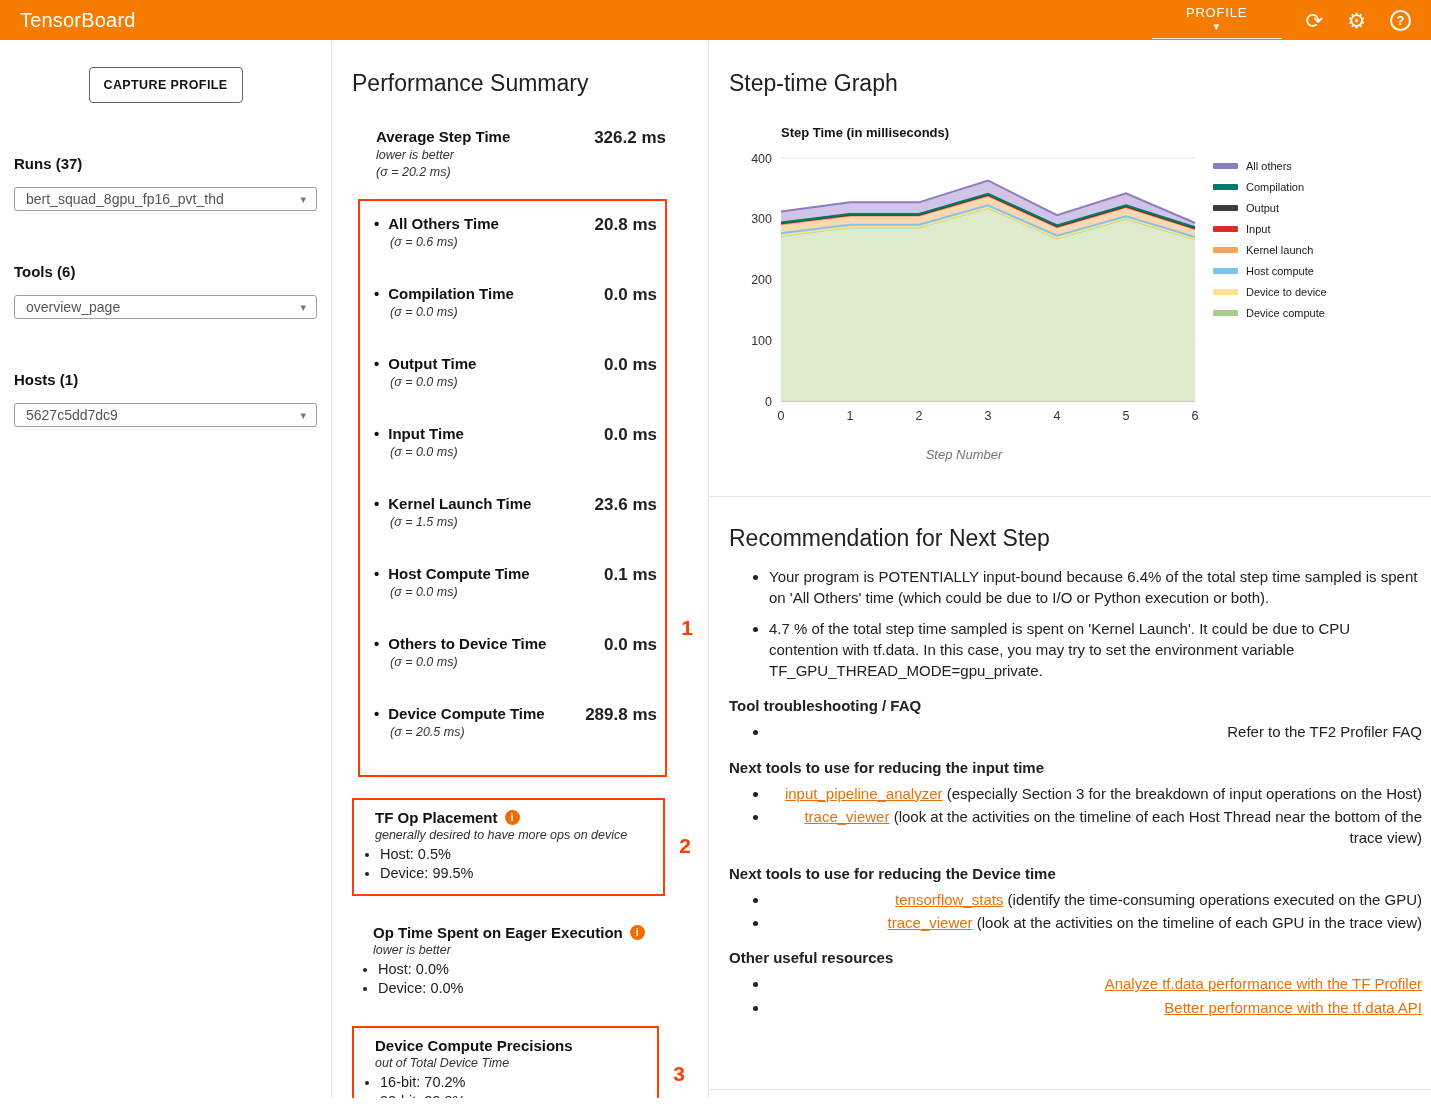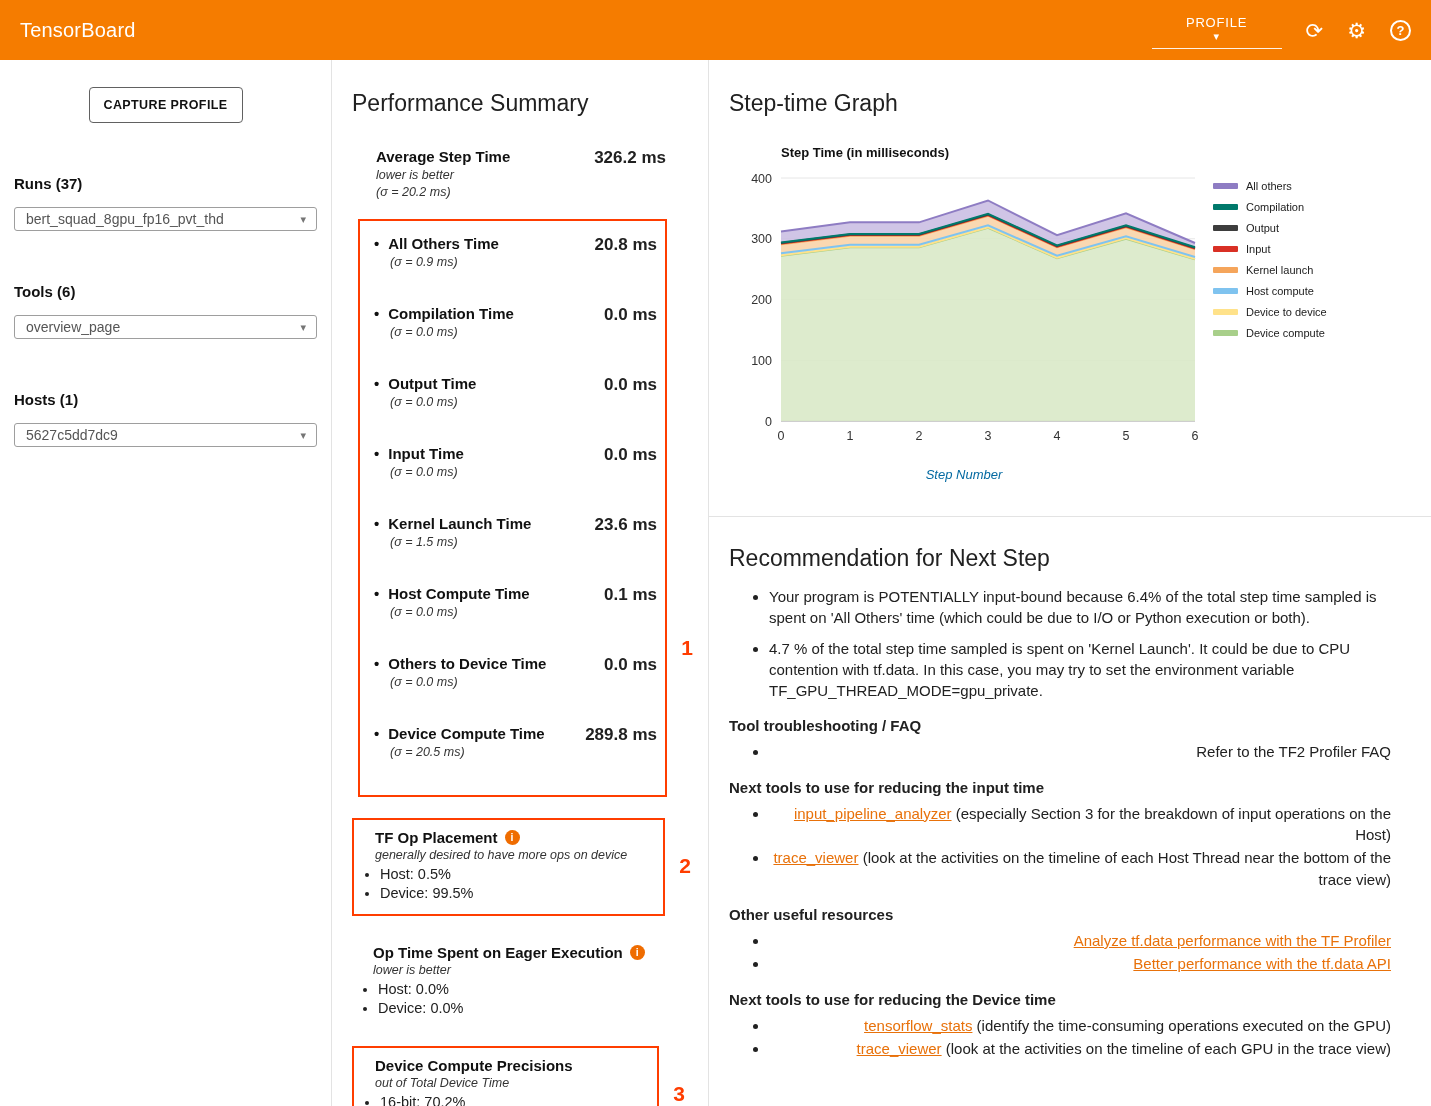--- a/index.html
+++ b/index.html
@@ -2,21 +2,21 @@
 <html><head>
 <meta charset="utf-8">
 <style>
   * { box-sizing: border-box; margin: 0; padding: 0; }
   html,body { width:1431px; height:1106px; }
   body {
     font-family: "Liberation Sans", sans-serif;
     color:#212121; background:#fff; overflow:hidden;
   }
   
-  .topbar{height:60px;background:#f57c00;display:flex;align-items:center;justify-content:space-between;padding:0 20px;}
+  .topbar{height:40px;background:#f57c00;display:flex;align-items:center;justify-content:space-between;padding:0 20px;}
   .app-title{color:#fff;font-size:20px;font-weight:500;letter-spacing:.2px;}
   .topbar-right{display:flex;align-items:center;gap:24px;}
   .nav-select{color:#fff;font-size:13px;letter-spacing:.8px;border-bottom:1px solid rgba(255,255,255,.9);
     padding:4px 2px 5px 2px;width:130px;display:flex;align-items:center;justify-content:space-between;cursor:pointer;flex-direction:column;}
   .nav-caret{font-size:11px;}
   .icon-btn{background:none;border:none;color:#fff;cursor:pointer;display:flex;align-items:center;justify-content:center;}
   .icon-glyph{font-size:21px;line-height:1;color:#fff;}
   .help-circle{width:21px;height:21px;border:2px solid #fff;border-radius:50%;display:flex;align-items:center;justify-content:center;
     font-size:13px;font-weight:bold;color:#fff;}
   
@@ -54,28 +54,28 @@
   .block-note{font-style:italic;font-size:12.5px;color:#333;padding-left:13px;margin-top:2px;}
   .block-list{list-style:disc;margin:4px 0 0 0;padding-left:18px;font-size:14.5px;}
   .block-list li{margin-bottom:3px;}
   .info-icon{display:inline-block;width:15px;height:15px;border-radius:50%;background:#ef6c00;color:#fff;
     font-size:10.5px;font-style:normal;font-weight:bold;text-align:center;line-height:15px;flex-shrink:0;}
   .plain-block{margin:28px 0 0 0;padding:0 10px 0 8px;width:313px;}
   
   .chart-wrap{margin-top:28px;display:flex;}
   .chart-main{margin-left:0;}
   .chart-title{font-weight:bold;font-size:13px;margin:0 0 8px 52px;color:#111;}
-  .xaxis-title{font-style:italic;font-size:13px;color:#0369a1;text-align:center;width:470px;margin-top:10px;}
+  .xaxis-title{font-style:italic;font-size:13px;color:#737373;text-align:center;width:470px;margin-top:10px;}
   .legend{margin:30px 0 0 14px;display:flex;flex-direction:column;}
   .legend-row{display:flex;align-items:center;height:21px;gap:8px;}
   .legend-swatch{width:25px;height:6px;border-radius:1px;flex-shrink:0;}
   .legend-label{font-size:11px;color:#212121;}
   .divider{border:none;border-top:1px solid #e3e3e3;margin:34px 0 0 -20px;}
   
-  .rec{padding-right:40px;}
+  .rec{padding-right:9px;}
   .rec .col-title{margin-top:28px;}
   .rec-top-list{list-style:disc;margin-top:14px;padding-left:40px;font-size:15px;line-height:1.42;}
   .rec-top-list li{margin-bottom:9px;}
   .rec-heading{font-weight:bold;font-size:15px;margin-top:16px;}
   .rec-list{list-style:disc;margin-top:7px;padding-left:40px;font-size:15px;line-height:1.42;text-align:right;}
   .rec-list li{margin-bottom:2px;}
   .rec-link{color:#e8710a;text-decoration:underline;cursor:pointer;}
 </style>
 </head>
 <body>
@@ -138,21 +138,21 @@
         <div class="note">lower is better</div>
         <div class="note">(σ = 20.2 ms)</div>
       </div>
       <div class="big-value">326.2 ms</div>
     </div>
 
     <div class="boxed" id="box1">
       <div class="metric-row">
         <div>
             <div class="metric-label">All Others Time</div>
-             <div class="metric-sigma">(σ = 0.9 ms)</div>
+             <div class="metric-sigma">(σ = 0.6 ms)</div>
           </div>
         <div class="big-value">20.8 ms</div>
       </div>
       <div class="metric-row">
         <div>
             <div class="metric-label">Compilation Time</div>
              <div class="metric-sigma">(σ = 0.0 ms)</div>
           </div>
         <div class="big-value">0.0 ms</div>
       </div>
@@ -337,29 +337,29 @@
 
       <div class="rec-section">
         <div class="rec-heading">Next tools to use for reducing the input time</div>
         <ul class="rec-list">
           <li><a class="rec-link">input_pipeline_analyzer</a><span> (especially Section 3 for the breakdown of input operations on the Host)</span></li>
           <li><a class="rec-link">trace_viewer</a><span> (look at the activities on the timeline of each Host Thread near the bottom of the trace view)</span></li>
         </ul>
       </div>
 
       <div class="rec-section">
+        <div class="rec-heading">Next tools to use for reducing the Device time</div>
+        <ul class="rec-list">
+          <li><a class="rec-link">tensorflow_stats</a><span> (identify the time-consuming operations executed on the GPU)</span></li>
+          <li><a class="rec-link">trace_viewer</a><span> (look at the activities on the timeline of each GPU in the trace view)</span></li>
+        </ul>
+      </div>
+
+      <div class="rec-section">
         <div class="rec-heading">Other useful resources</div>
         <ul class="rec-list">
           <li><a class="rec-link">Analyze tf.data performance with the TF Profiler</a><span></span></li>
           <li><a class="rec-link">Better performance with the tf.data API</a><span></span></li>
         </ul>
       </div>
-
-      <div class="rec-section">
-        <div class="rec-heading">Next tools to use for reducing the Device time</div>
-        <ul class="rec-list">
-          <li><a class="rec-link">tensorflow_stats</a><span> (identify the time-consuming operations executed on the GPU)</span></li>
-          <li><a class="rec-link">trace_viewer</a><span> (look at the activities on the timeline of each GPU in the trace view)</span></li>
-        </ul>
-      </div>
     </div>
   </section>
 </div>
 
 </body></html>

